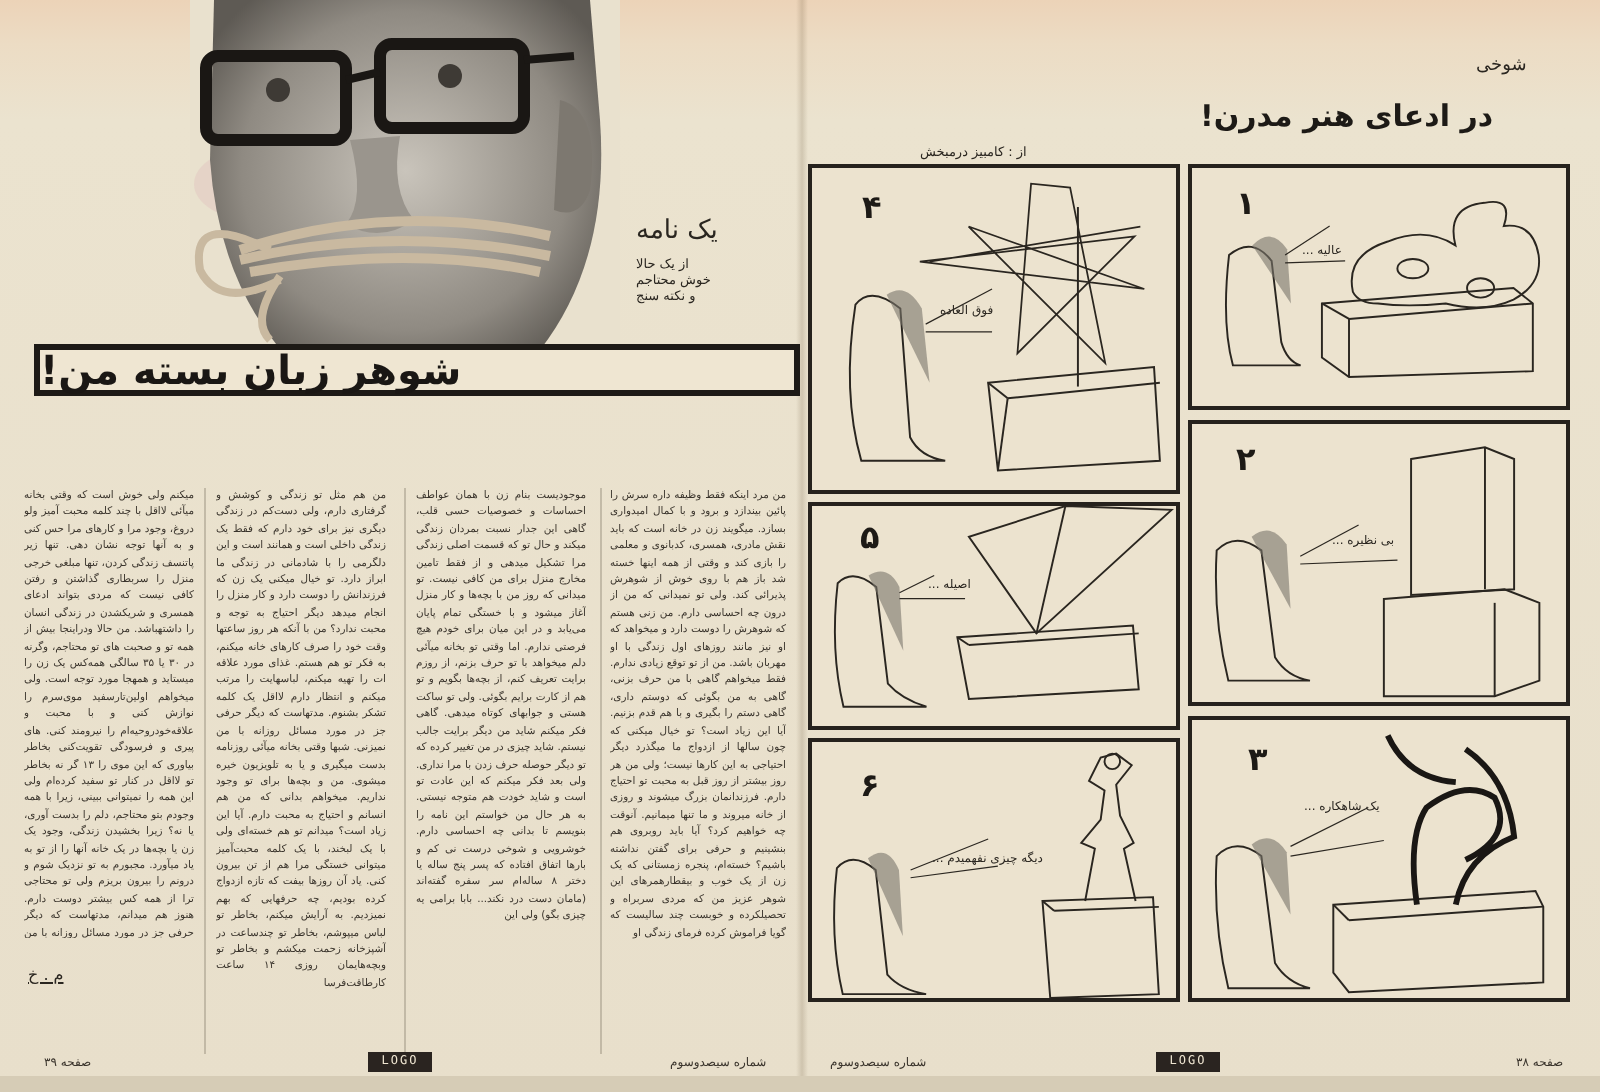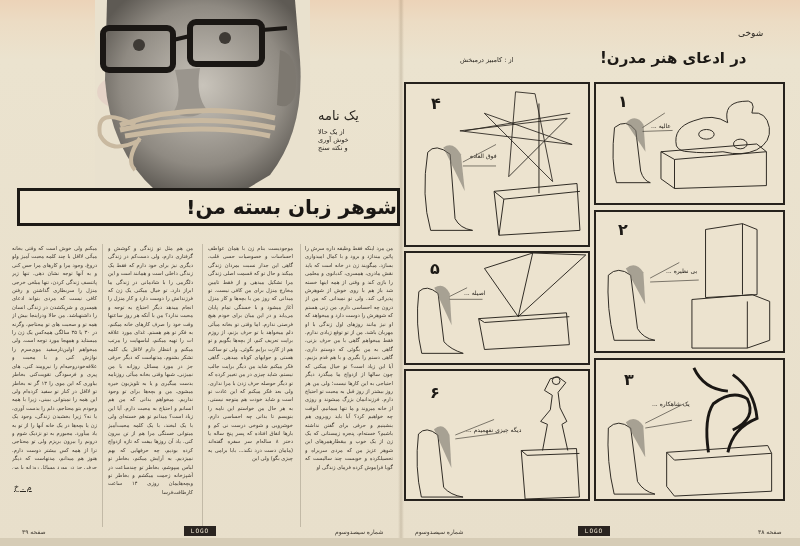--- a/index.html
+++ b/index.html
@@ -12,41 +12,41 @@
     background: linear-gradient(90deg, rgba(0,0,0,0.0), rgba(90,70,40,0.18), rgba(0,0,0,0)); }
   .bottom-edge { position: absolute; left: 0; bottom: 0; width: 800px; height: 8px; background: #d6ccb6; }
 
   
   .photo { position: absolute; left: 95px; top: 0; width: 215px; height: 190px; overflow: hidden; }
   .photo svg { width: 100%; height: 100%; display: block; }
   .subtitle-block { position: absolute; left: 318px; top: 108px; width: 80px; text-align: left; direction: rtl; color: #2a2620; }
   .subtitle-title { font-size: 13px; line-height: 16px; }
   .subtitle-sub { font-size: 6.5px; line-height: 8px; margin-top: 4px; }
 
-  .headline-box { position: absolute; left: 17px; top: 188px; width: 383px; height: 38px;
-    border: 3px solid #1d1a16; background: #efe6d2; display: flex; align-items: center; justify-content: flex-end; }
+  .headline-box { position: absolute; left: 17px; top: 172px; width: 383px; height: 26px;
+    border: 3px solid #1d1a16; background: #efe6d2; display: flex; align-items: center; justify-content: flex-start; }
   .headline { font-family: "DejaVu Sans", sans-serif; font-weight: bold; font-size: 20px; direction: rtl; color: #1a1714; }
 
   .col { position: absolute; direction: rtl; text-align: justify; font-size: 5.2px; line-height: 8.4px; color: #3a342c; overflow: hidden; }
   .col p { margin: 0; }
   .left-col-1 { left: 12px; top: 244px; width: 85px; height: 225px; }
   .left-col-2 { left: 108px; top: 244px; width: 85px; height: 283px; }
   .left-col-3 { left: 208px; top: 244px; width: 85px; height: 283px; }
   .left-col-4 { left: 305px; top: 244px; width: 88px; height: 283px; }
   .col-rule { position: absolute; top: 244px; width: 1px; height: 283px; background: rgba(80,70,55,0.25); }
 
   .signature { position: absolute; left: 14px; top: 483px; font-size: 8px; color: #2a2620; direction: rtl; text-decoration: underline; }
   .folio { position: absolute; font-size: 6px; color: #3a342c; direction: rtl; }
   .logo-badge { position: absolute; width: 32px; height: 10px; background: #2a2420; color: #efe6d2;
     font-size: 6px; line-height: 10px; text-align: center; letter-spacing: 1px; font-family: "DejaVu Sans Mono", monospace; }
 
   
   .section-label { position: absolute; left: 738px; top: 28px; font-size: 9px; color: #2a2620; direction: rtl; }
   .article-title { position: absolute; left: 600px; top: 49px; font-size: 15px; font-weight: bold; color: #1d1a16; direction: rtl; }
-  .byline { position: absolute; left: 460px; top: 56px; font-size: 6.5px; color: #2a2620; direction: rtl; }
+  .byline { position: absolute; left: 460px; top: 72px; font-size: 6.5px; color: #2a2620; direction: rtl; }
 
   .panel { position: absolute; border: 2px solid #26221d; background: #ece3cf; overflow: hidden; }
   .panel svg { position: absolute; left: 0; top: 0; width: 100%; height: 100%; }
   .panel-num { position: absolute; font-size: 16px; font-weight: bold; color: #1d1a16; }
   .speech { position: absolute; font-size: 6px; color: #2a2620; direction: rtl; white-space: nowrap; }
 
   .p1 { left: 594px; top: 82px;  width: 191px; height: 123px; }
   .p2 { left: 594px; top: 210px; width: 191px; height: 143px; }
   .p3 { left: 594px; top: 358px; width: 191px; height: 143px; }
   .p4 { left: 404px; top: 82px;  width: 186px; height: 165px; }
@@ -81,21 +81,21 @@
       <circle cx="130" cy="38" r="6" fill="#3e3a35"></circle>
       <path d="M80 70 Q88 100 78 112 Q95 122 112 110 Q100 95 105 68" fill="#9a958d"></path>
       <path d="M25 125 Q100 100 180 118 M25 130 Q100 112 180 128 M30 136 Q110 122 175 136" stroke="#c9b9a0" stroke-width="5" fill="none"></path>
       <path d="M40 125 Q0 105 5 135 Q15 155 45 140 M45 138 Q30 160 40 170" stroke="#c9b9a0" stroke-width="4" fill="none"></path>
     </svg>
   </div>
 
   <div class="subtitle-block">
     <div class="subtitle-title">یک نامه</div>
     <div class="subtitle-sub">از یک حالا</div>
-    <div class="subtitle-sub" style="margin-top:0">خوش آوری</div>
+    <div class="subtitle-sub" style="margin-top:0">خوش محتاجم</div>
     <div class="subtitle-sub" style="margin-top:0">و نکته سنج</div>
   </div>
 
   <div class="headline-box">
     <span class="headline">شوهر زبان بسته من!</span>
   </div>
 
   <div class="col left-col-4">
       <p>من مرد اینکه فقط وظیفه داره سرش را پائین بیندازد و برود و با کمال امیدواری بسازد. میگویند زن در خانه است که باید نقش مادری، همسری، کدبانوی و معلمی را بازی کند و وقتی از همه اینها خسته شد باز هم با روی خوش از شوهرش پذیرائی کند. ولی تو نمیدانی که من از درون چه احساسی دارم. من زنی هستم که شوهرش را دوست دارد و میخواهد که او نیز مانند روزهای اول زندگی با او مهربان باشد. من از تو توقع زیادی ندارم. فقط میخواهم گاهی با من حرف بزنی، گاهی به من بگوئی که دوستم داری، گاهی دستم را بگیری و با هم قدم بزنیم. آیا این زیاد است؟ تو خیال میکنی که چون سالها از ازدواج ما میگذرد دیگر احتیاجی به این کارها نیست؛ ولی من هر روز بیشتر از روز قبل به محبت تو احتیاج دارم. فرزندانمان بزرگ میشوند و روزی از خانه میروند و ما تنها میمانیم. آنوقت چه خواهیم کرد؟ آیا باید روبروی هم بنشینیم و حرفی برای گفتن نداشته باشیم؟ خسته‌ام، پنجره زمستانی که یک زن از یک خوب و بیقطارهمرهای این شوهر عزیز من که مردی سربراه و تحصیلکرده و خوبست چند سالیست که گویا فراموش کرده فرمای زندگی او</p>
     </div>

